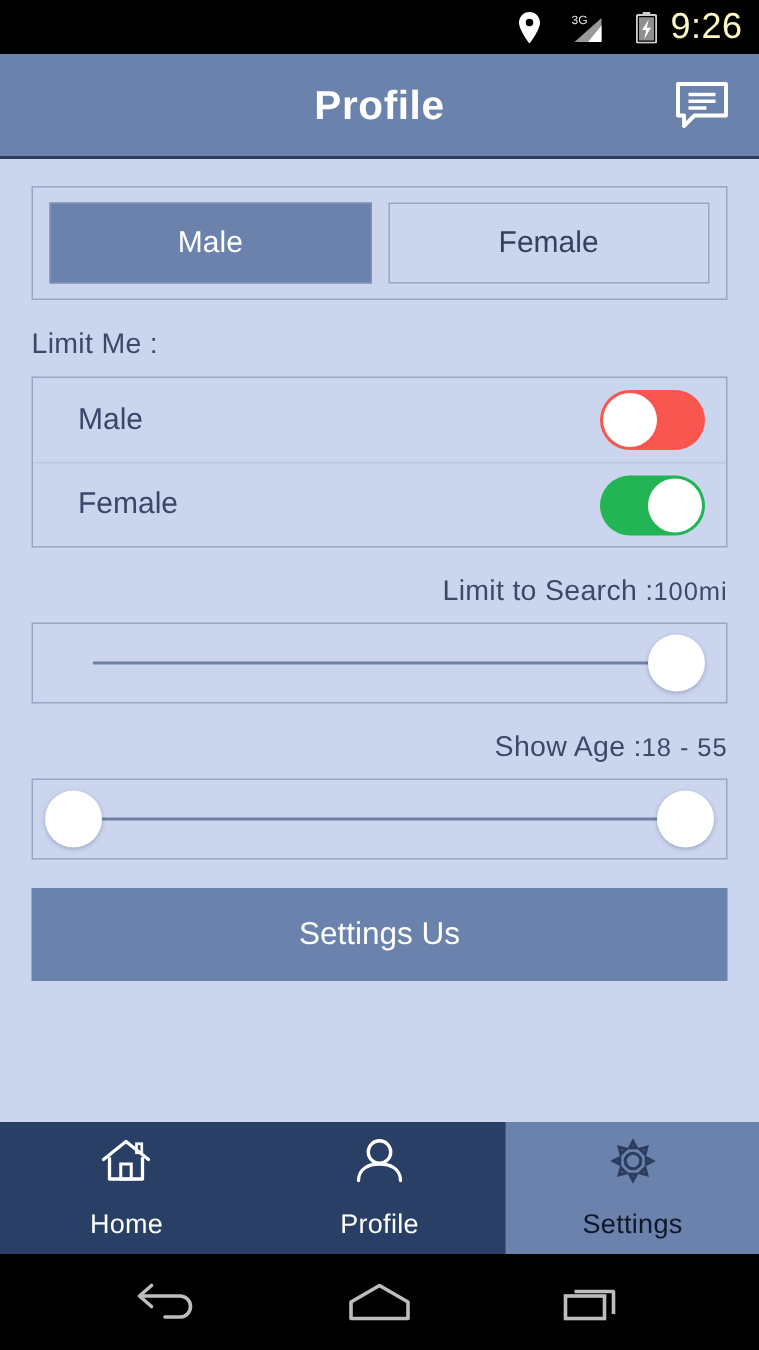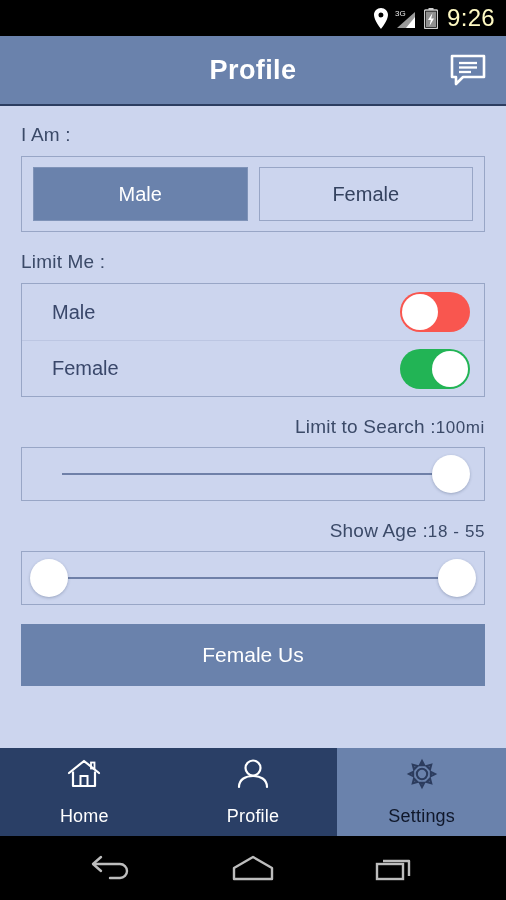--- a/index.html
+++ b/index.html
@@ -30,21 +30,21 @@
     background: #000000;
     display: flex;
     align-items: center;
     justify-content: flex-end;
     padding-right: 11px;
     flex: 0 0 36px;
   }
   .status-icons {
     display: flex;
     align-items: center;
-    gap: 7px;
+    gap: 21px;
   }
   .status-clock {
     color: #fef9c3;
     font-size: 24px;
     letter-spacing: 0.3px;
     margin-left: 9px;
     line-height: 1;
     font-family: "Liberation Sans", sans-serif;
   }
   .pin-icon { display:block; }
@@ -293,21 +293,20 @@
         <path d="M2 2 H34 V23 H13 L6 30 V23 H2 Z" fill="none" stroke="#ffffff" stroke-width="2.6" stroke-linejoin="round"></path>
         <line x1="9" y1="9" x2="27" y2="9" stroke="#ffffff" stroke-width="2.3"></line>
         <line x1="9" y1="13.5" x2="27" y2="13.5" stroke="#ffffff" stroke-width="2.3"></line>
         <line x1="9" y1="18" x2="21" y2="18" stroke="#ffffff" stroke-width="2.3"></line>
       </svg>
     </div>
   </div>
 
   <div class="content">
 
-    <div class="section-label">I Am :</div>
     <div class="panel gender-panel">
       <div class="gender-btn selected">Male</div>
       <div class="gender-btn unselected">Female</div>
     </div>
 
     <div class="section-label">Limit Me :</div>
     <div class="panel showme-panel">
       <div class="toggle-row">
         <span class="toggle-row-label">Male</span>
         <span class="switch off">
@@ -334,21 +333,21 @@
     <div class="label-row">
       <span class="section-label">Show Age :</span>
       <span class="value-text">18  -  55</span>
     </div>
     <div class="panel slider-panel">
       <div class="slider-track"></div>
       <div class="slider-handle handle-left"></div>
       <div class="slider-handle handle-far-right"></div>
     </div>
 
-    <div class="contact-btn">Female Us</div>
+    <div class="contact-btn">Settings Us</div>
   </div>
 
   <div class="tabbar">
     <div class="tab">
       <svg width="36" height="32" viewBox="0 0 36 32">
         <path d="M3 15 L18 3 L33 15" fill="none" stroke="#ffffff" stroke-width="2.2" stroke-linejoin="round" stroke-linecap="round"></path>
         <path d="M7 13.5 V28 H29 V13.5" fill="none" stroke="#ffffff" stroke-width="2.2" stroke-linejoin="round"></path>
         <rect x="14.5" y="18" width="7" height="10" fill="none" stroke="#ffffff" stroke-width="2"></rect>
         <rect x="25" y="4.5" width="3.5" height="6" fill="none" stroke="#ffffff" stroke-width="1.8"></rect>
       </svg>

